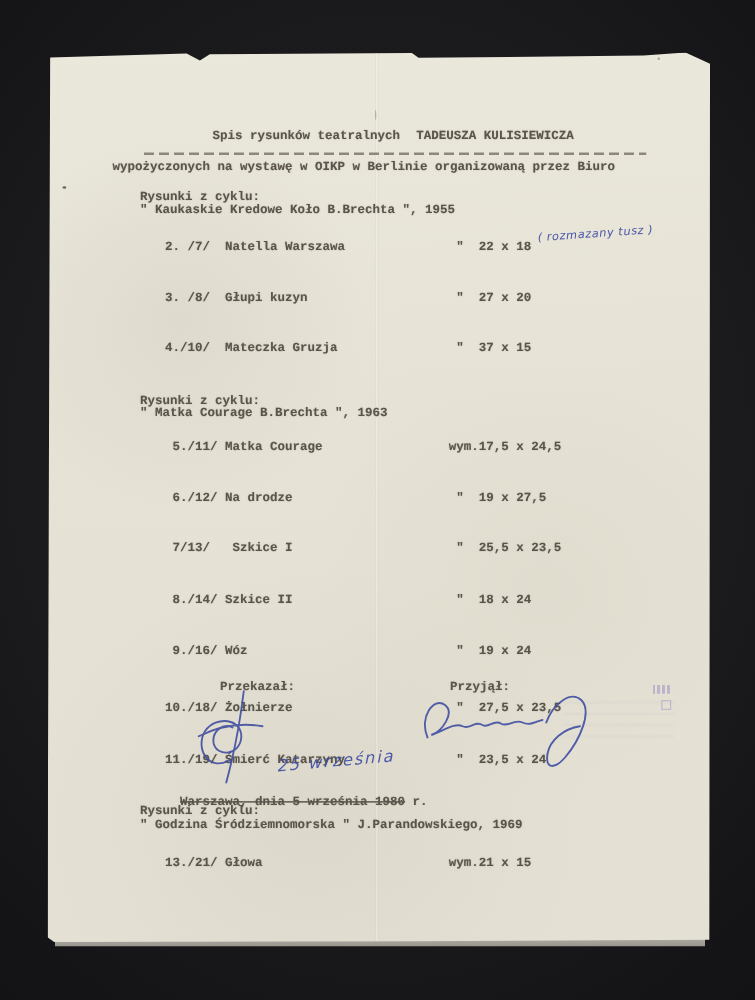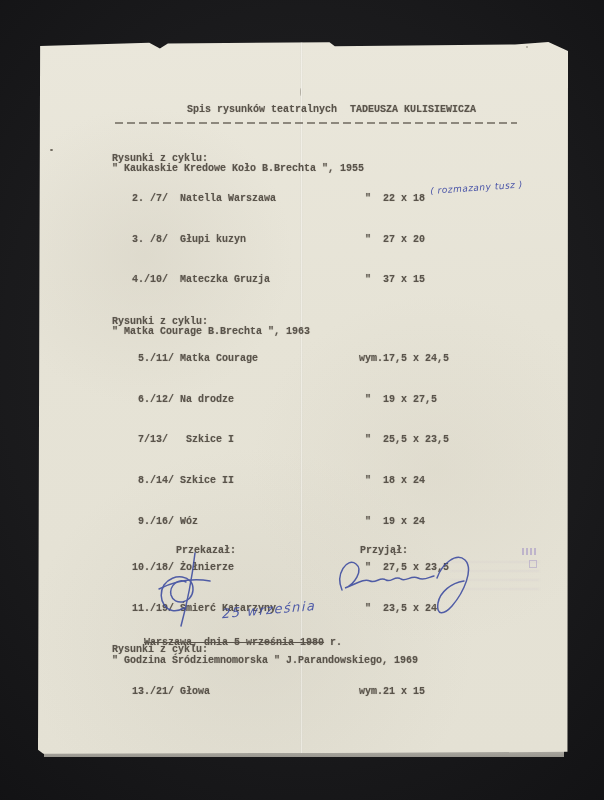--- a/index.html
+++ b/index.html
@@ -11,21 +11,21 @@
       radial-gradient(ellipse 40% 30% at 20% 30%, rgba(205,200,186,.35), transparent 70%),
       radial-gradient(ellipse 50% 35% at 75% 60%, rgba(210,205,190,.3), transparent 70%),
       radial-gradient(ellipse 60% 40% at 40% 85%, rgba(200,196,182,.3), transparent 70%),
       linear-gradient(178deg,#eae7db 0%, #e6e3d6 40%, #e4e1d4 100%);
     clip-path:polygon(0.4% 0.55%, 21% 0.1%, 23% 0.9%, 24.5% 0.2%, 55% 0.05%, 56% 0.6%, 90% 0.35%, 96.3% 0%, 100% 1.25%, 99.9% 99.7%, 55% 99.85%, 1% 99.95%, 0% 99.4%);
     box-shadow:0 0 0 1px rgba(255,255,255,.06), 0 6px 18px rgba(0,0,0,.6);}
   #backing{position:absolute;left:44px;top:748px;width:520px;height:9px;background:linear-gradient(#dcd9cf,#b9b6ac);opacity:.8;}
   .fold{position:absolute;top:0;bottom:0;left:262px;width:3px;
     background:linear-gradient(90deg, rgba(120,115,100,.10), rgba(255,255,255,.35), rgba(120,115,100,.08));}
   .typed{color:#5a544b;text-shadow:0 0 1px rgba(90,84,75,.45);font-weight:700;font-size:10px;white-space:pre;}
-  #title-row{position:absolute;top:62px;left:149px;display:flex;gap:13px;}
+  #title-row{position:absolute;top:62px;left:132px;display:flex;gap:13px;}
   #title-underline{position:absolute;top:80px;left:77px;width:402px;height:2px;
     background:repeating-linear-gradient(90deg,#6e685e 0 8px, transparent 8px 12px);opacity:.75;}
   #subtitle{position:absolute;top:88px;left:52px;line-height:10.5px;}
   #sections{position:absolute;top:112px;left:70px;width:450px;}
   .section{margin-bottom:11px;}
   .cycle-label{display:block;margin-left:4px;line-height:10.3px;}
   .cycle-title{display:block;margin-left:4px;line-height:10.3px;}
   .rows{display:block;margin-top:9px;}
   .row{position:relative;line-height:10.2px;}
   .row .no{display:inline-block;width:48px;white-space:pre;}
@@ -65,20 +65,21 @@
   <div id="paper">
     <div class="fold"></div>
 
     <div id="title-row">
       <span class="typed">Spis rysunków teatralnych</span>
       <span class="typed">TADEUSZA KULISIEWICZA</span>
     </div>
     <div id="title-underline"></div>
 
     <div id="subtitle">
+      <div class="typed">wypożyczonych na wystawę w OIKP w Berlinie organizowaną przez Biuro</div>
     </div>
 
     <div id="sections">
   <div class="section sec-0">
     <span class="typed cycle-label">Rysunki z cyklu:</span>
     <span class="typed cycle-title">" Kaukaskie Kredowe Koło B.Brechta ", 1955</span>
     <div class="rows">
 
   <div class="row typed">
     <span class="no">2. /7/</span><span class="title">Natella Warszawa</span><span class="mark"> "</span><span class="size">22 x 18</span>

